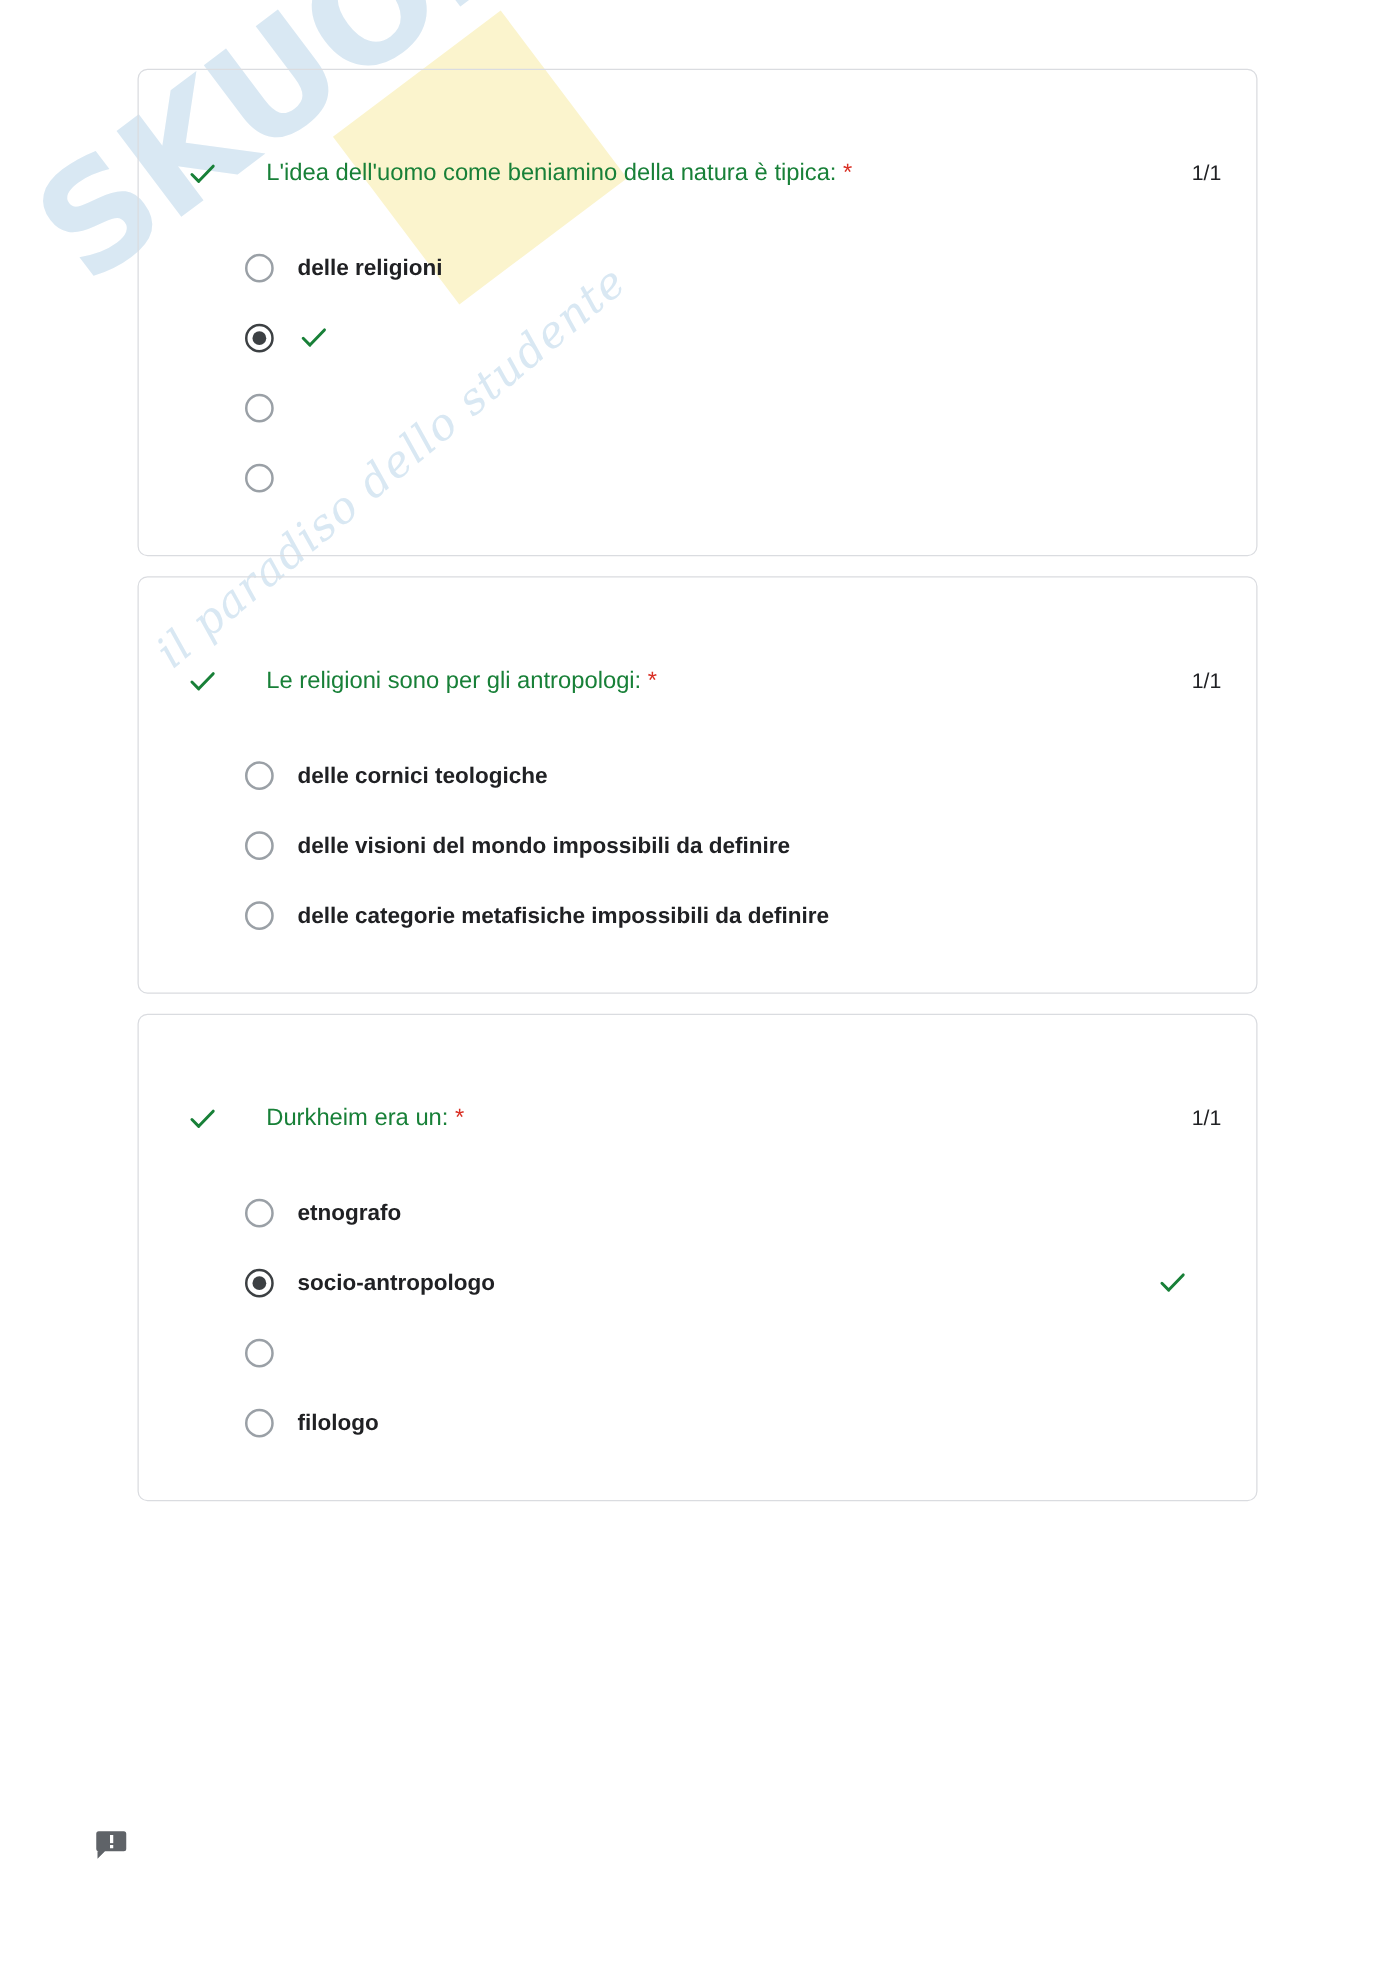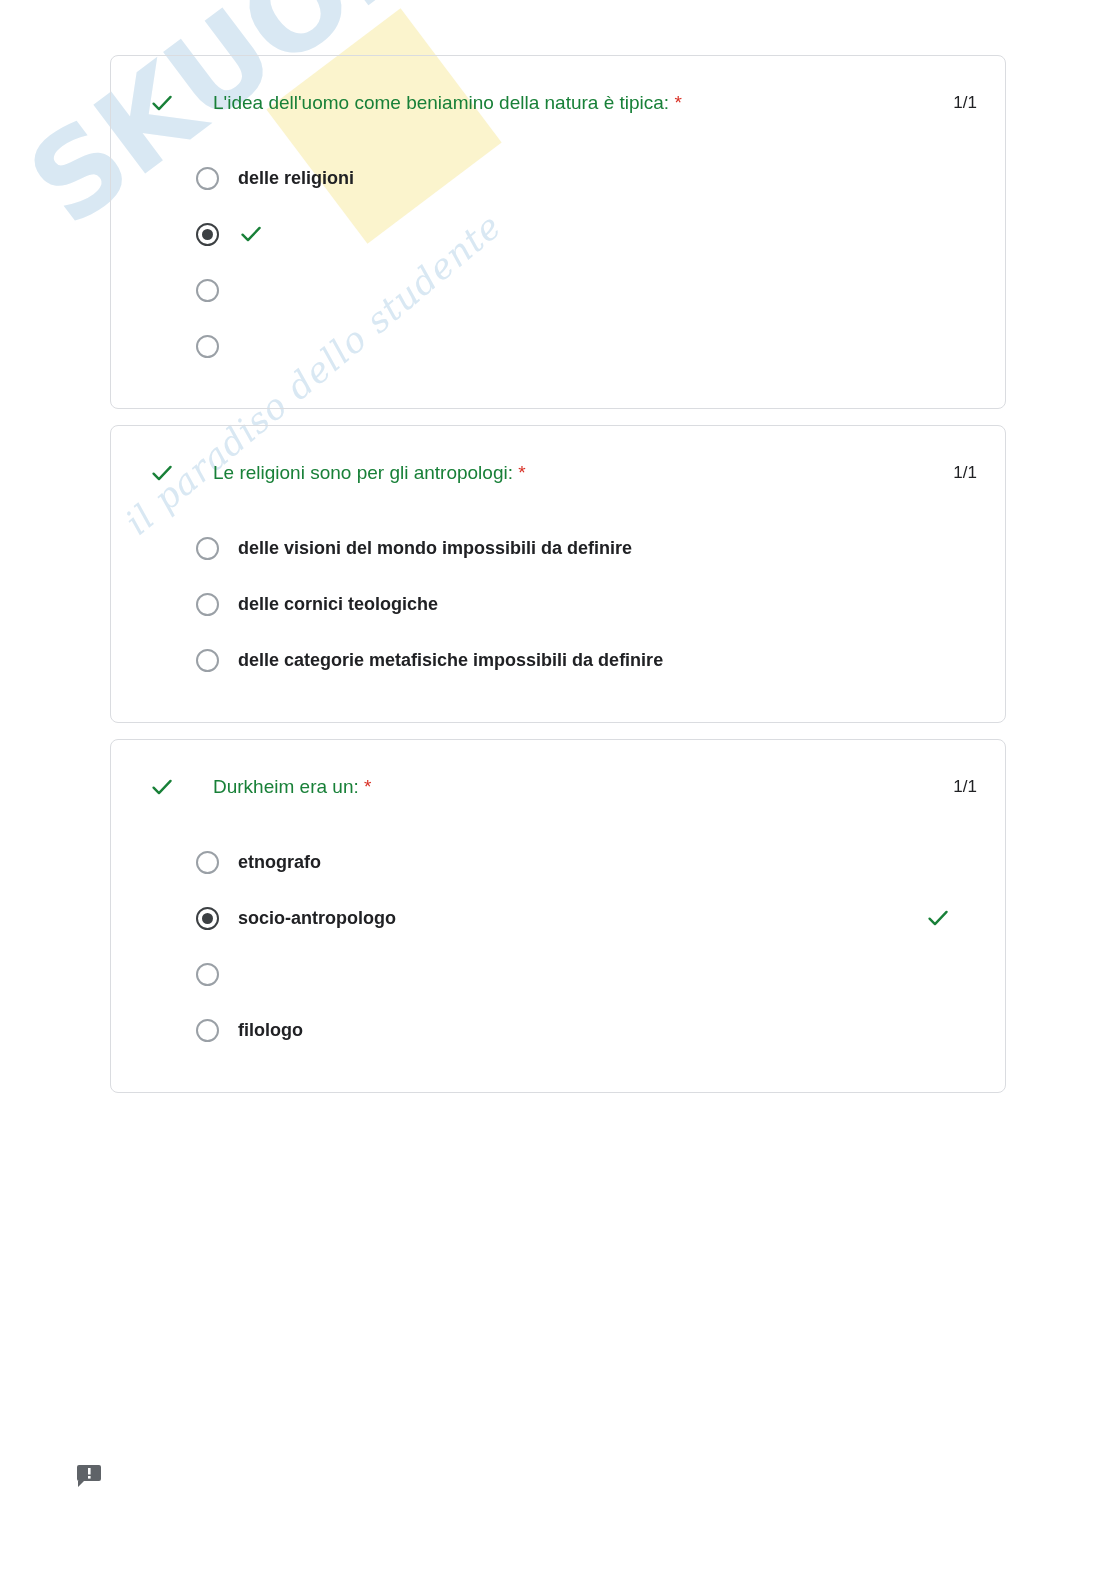--- a/index.html
+++ b/index.html
@@ -116,20 +116,21 @@
     font-size: 19px;
   }
 
   .q-score {
     flex: 0 0 auto;
     font-size: 17px;
     color: #202124;
     line-height: 26px;
     text-align: right;
     min-width: 38px;
+    margin-top: 36px;
   }
 
   .opt-list {
     margin-top: 34px;
   }
 
   .opt-row {
     position: relative;
     display: flex;
     align-items: center;
@@ -243,26 +244,26 @@
             <svg width="26" height="26" viewBox="0 0 24 24">
               <path d="M4.2 12.6 L9.2 17.6 L19.9 6.4" fill="none" stroke="#188038" stroke-width="2.2" stroke-linecap="round" stroke-linejoin="round"></path>
             </svg>
           </span>
           <div class="q-title"><span>Le religioni sono per gli antropologi:</span> <span class="req">*</span></div>
           <div class="q-score">1/1</div>
         </div>
         <div class="opt-list">
           <div class="opt-row">
             <span class="radio"></span>
+            <span class="opt-label">delle cornici teologiche</span>
+            <span class="opt-correct hidden"></span>
+          </div>
+          <div class="opt-row">
+            <span class="radio"></span>
             <span class="opt-label">delle visioni del mondo impossibili da definire</span>
-            <span class="opt-correct hidden"></span>
-          </div>
-          <div class="opt-row">
-            <span class="radio"></span>
-            <span class="opt-label">delle cornici teologiche</span>
             <span class="opt-correct hidden"></span>
           </div>
           <div class="opt-row">
             <span class="radio"></span>
             <span class="opt-label">delle categorie metafisiche impossibili da definire</span>
             <span class="opt-correct hidden"></span>
           </div>
         </div>
       </div>
       <div class="q-card">

